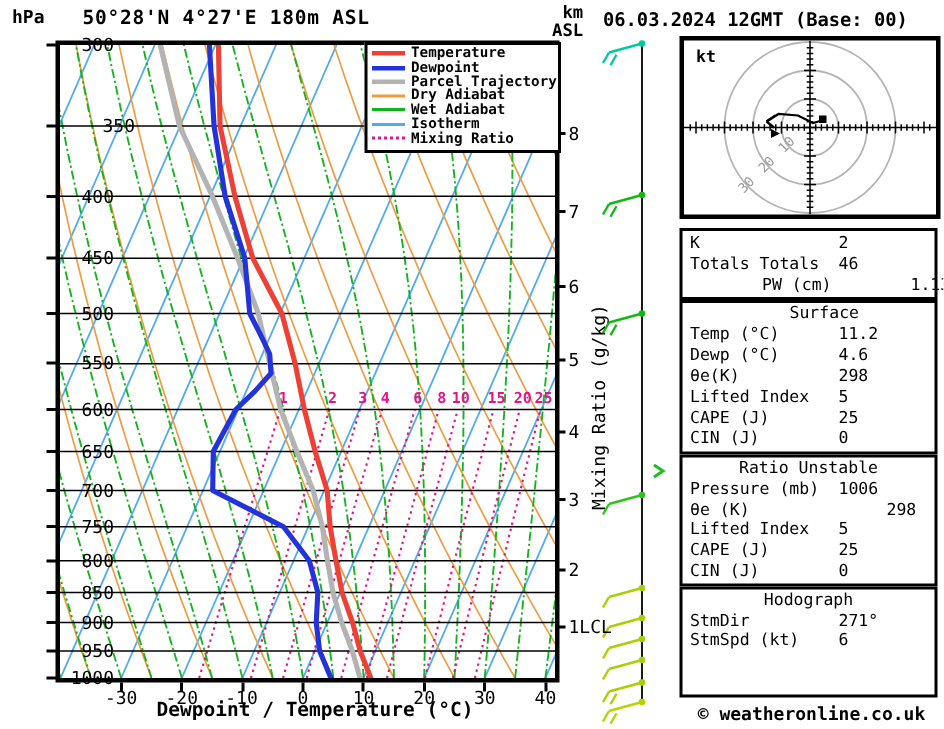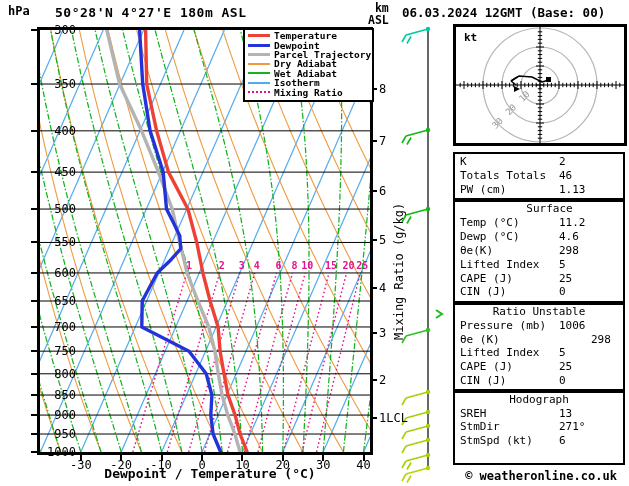--- a/index.html
+++ b/index.html
@@ -314,21 +314,21 @@
 
   <div class="panel" id="panel0" style="top:152px;height:48px">
       <div class="trow" style="height: 14px;">
         <span class="tlabel">K</span>
         <span class="tval">2</span>
       </div>
       <div class="trow" style="height: 14px;">
         <span class="tlabel">Totals Totals</span>
         <span class="tval">46</span>
       </div>
-      <div class="trow" style="height: 14px;">
+      <div class="trow" style="height: 14px; padding-left: 48px;">
         <span class="tlabel">PW (cm)</span>
         <span class="tval">1.13</span>
       </div>
     </div>
   <div class="panel" id="panel1" style="top:200px;height:103px">
       <div class="ttitle" style="height: 13.8571px; line-height: 13.8571px; margin-left: 21px;">Surface</div>
       <div class="trow" style="height: 13.8571px;">
         <span class="tlabel">Temp (°C)</span>
         <span class="tval">11.2</span>
       </div>
@@ -372,38 +372,34 @@
         <span class="tval">25</span>
       </div>
       <div class="trow" style="height: 13.6667px;">
         <span class="tlabel">CIN (J)</span>
         <span class="tval">0</span>
       </div>
     </div>
   <div class="panel" id="panel3" style="top:391px;height:74px">
       <div class="ttitle" style="height: 13.6px; line-height: 13.6px;">Hodograph</div>
       <div class="trow" style="height: 13.6px;">
-        <span class="tlabel">SREH</span>
-        <span class="tval">13</span>
-      </div>
-      <div class="trow" style="height: 13.6px;">
         <span class="tlabel">StmDir</span>
         <span class="tval">271°</span>
       </div>
       <div class="trow" style="height: 13.6px;">
         <span class="tlabel">StmSpd (kt)</span>
         <span class="tval">6</span>
       </div>
     </div>
 
   <div class="abs" id="footer">© weatheronline.co.uk</div>
 <div class="ptick" style="left: 31px; top: 29px;"></div>
     <div class="plabel" style="left: 2px; top: 23px;">300</div>
     <div class="ptick" style="left: 31px; top: 83.0308px;"></div>
-    <div class="plabel" style="left: 2px; top: 77.0308px;">350</div>
+    <div class="plabel" style="left: 16px; top: 77.0308px;">350</div>
     <div class="ptick" style="left: 31px; top: 129.834px;"></div>
     <div class="plabel" style="left: 2px; top: 123.834px;">400</div>
     <div class="ptick" style="left: 31px; top: 171.118px;"></div>
     <div class="plabel" style="left: 2px; top: 165.118px;">450</div>
     <div class="ptick" style="left: 31px; top: 208.048px;"></div>
     <div class="plabel" style="left: 2px; top: 202.048px;">500</div>
     <div class="ptick" style="left: 31px; top: 241.454px;"></div>
     <div class="plabel" style="left: 2px; top: 235.454px;">550</div>
     <div class="ptick" style="left: 31px; top: 271.952px;"></div>
     <div class="plabel" style="left: 2px; top: 265.952px;">600</div>

